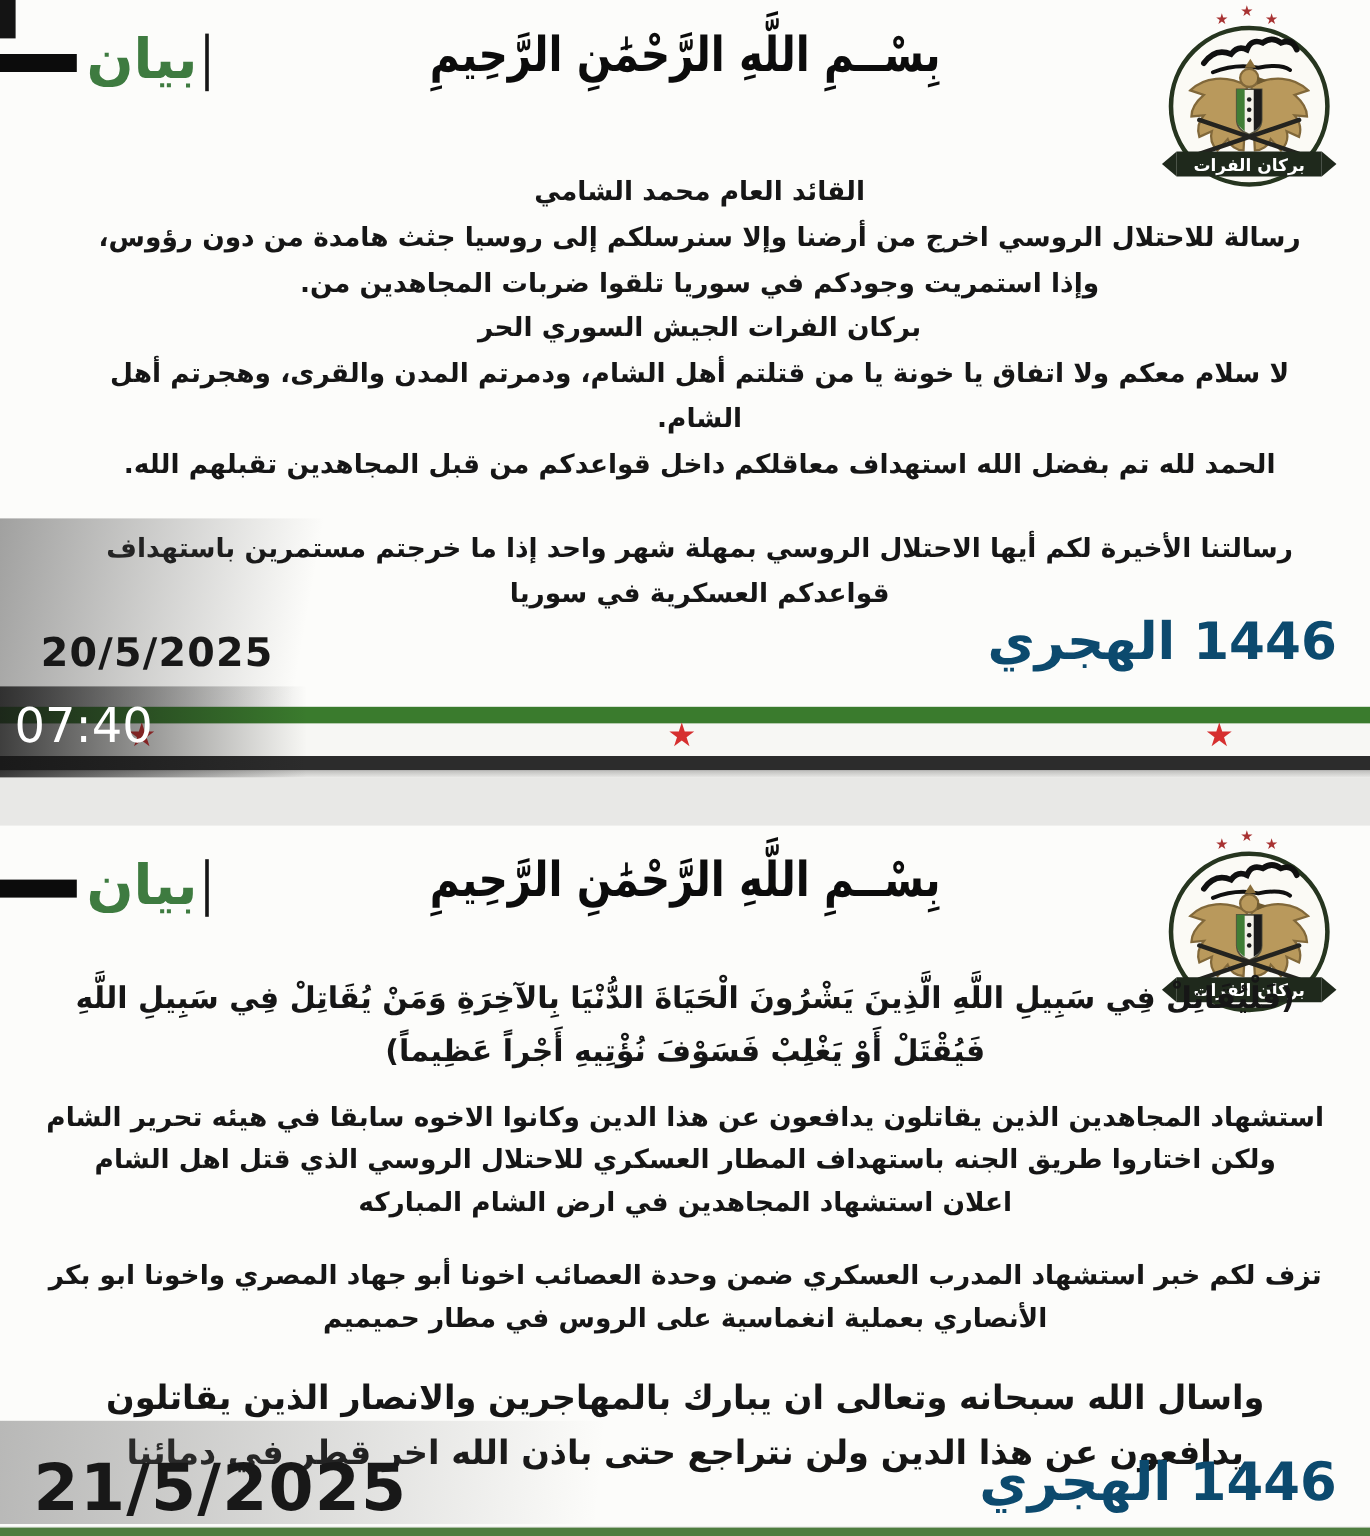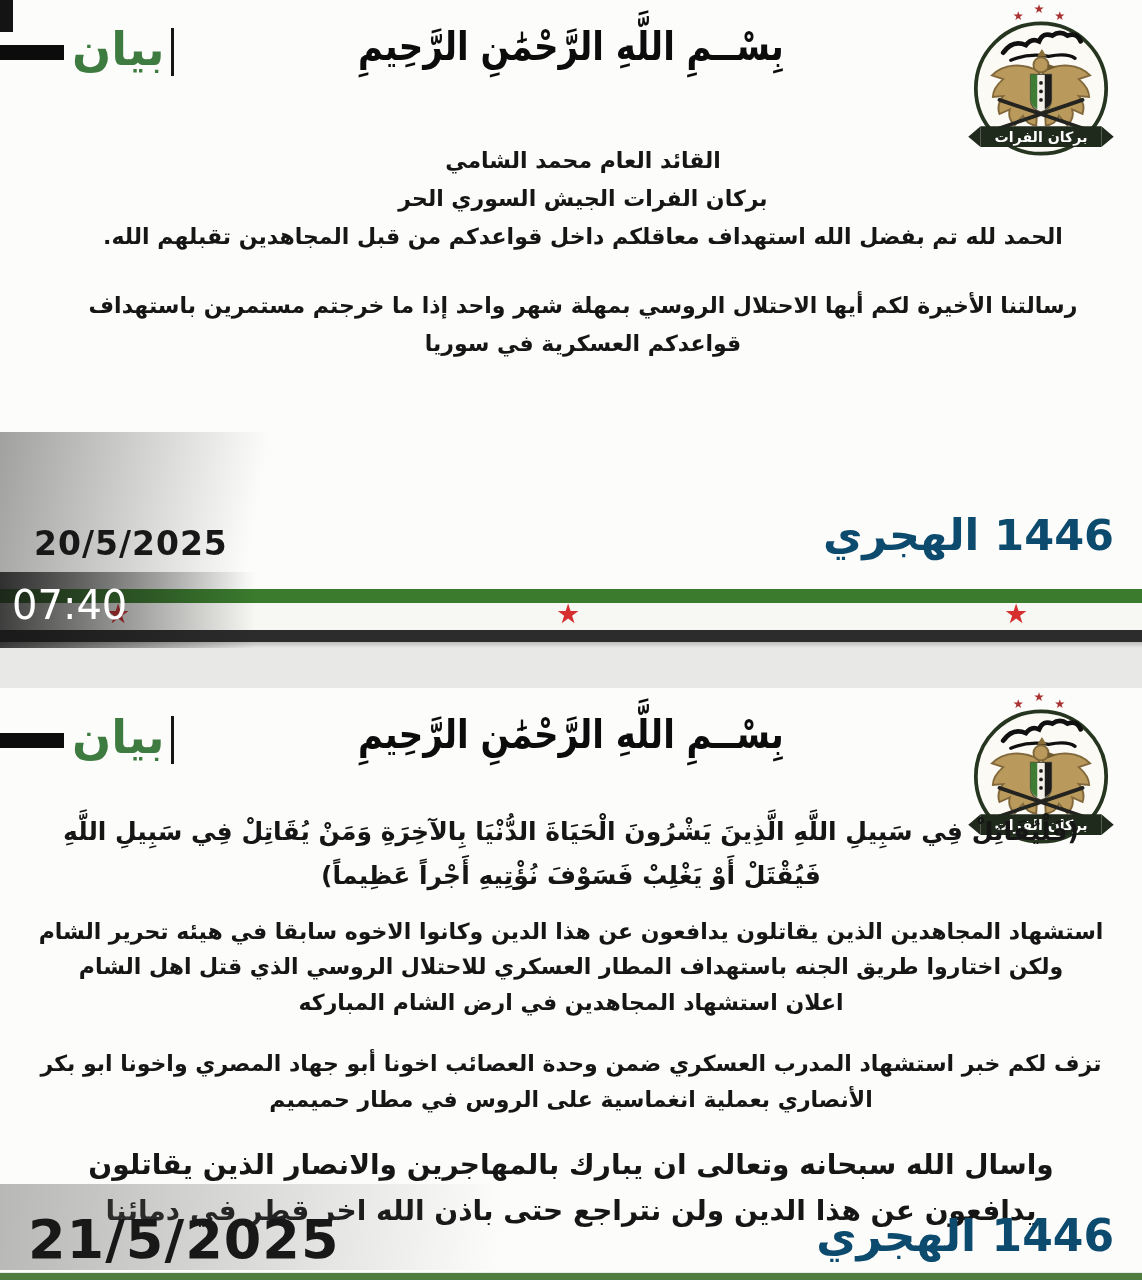--- a/index.html
+++ b/index.html
@@ -105,21 +105,23 @@
         </g>
         <polygon points="26,130 154,130 154,152 26,152" fill="#1f291c"></polygon>
         <polygon points="26,130 13,141 26,152" fill="#1f291c"></polygon>
         <polygon points="154,130 167,141 154,152" fill="#1f291c"></polygon>
         <text x="90" y="147" text-anchor="middle" font-size="15" font-weight="bold" fill="#ffffff">بركان الفرات</text>
       </svg>
     </div>
 
     <div class="doc-body">
       <p>القائد العام محمد الشامي</p>
+      <p>رسالة للاحتلال الروسي اخرج من أرضنا وإلا سنرسلكم إلى روسيا جثث هامدة من دون رؤوس، وإذا استمريت وجودكم في سوريا تلقوا ضربات المجاهدين من.</p>
       <p>بركان الفرات الجيش السوري الحر</p>
+      <p>لا سلام معكم ولا اتفاق يا خونة يا من قتلتم أهل الشام، ودمرتم المدن والقرى، وهجرتم أهل الشام.</p>
       <p>الحمد لله تم بفضل الله استهداف معاقلكم داخل قواعدكم من قبل المجاهدين تقبلهم الله.</p>
       <p class="final-para">رسالتنا الأخيرة لكم أيها الاحتلال الروسي بمهلة شهر واحد إذا ما خرجتم مستمرين باستهداف قواعدكم العسكرية في سوريا</p>
     </div>
 
     <div class="shadow1"></div>
 
     <div class="hijri">1446 الهجري</div>
     <div class="date">20/5/2025</div>
 
     <div class="flag">

